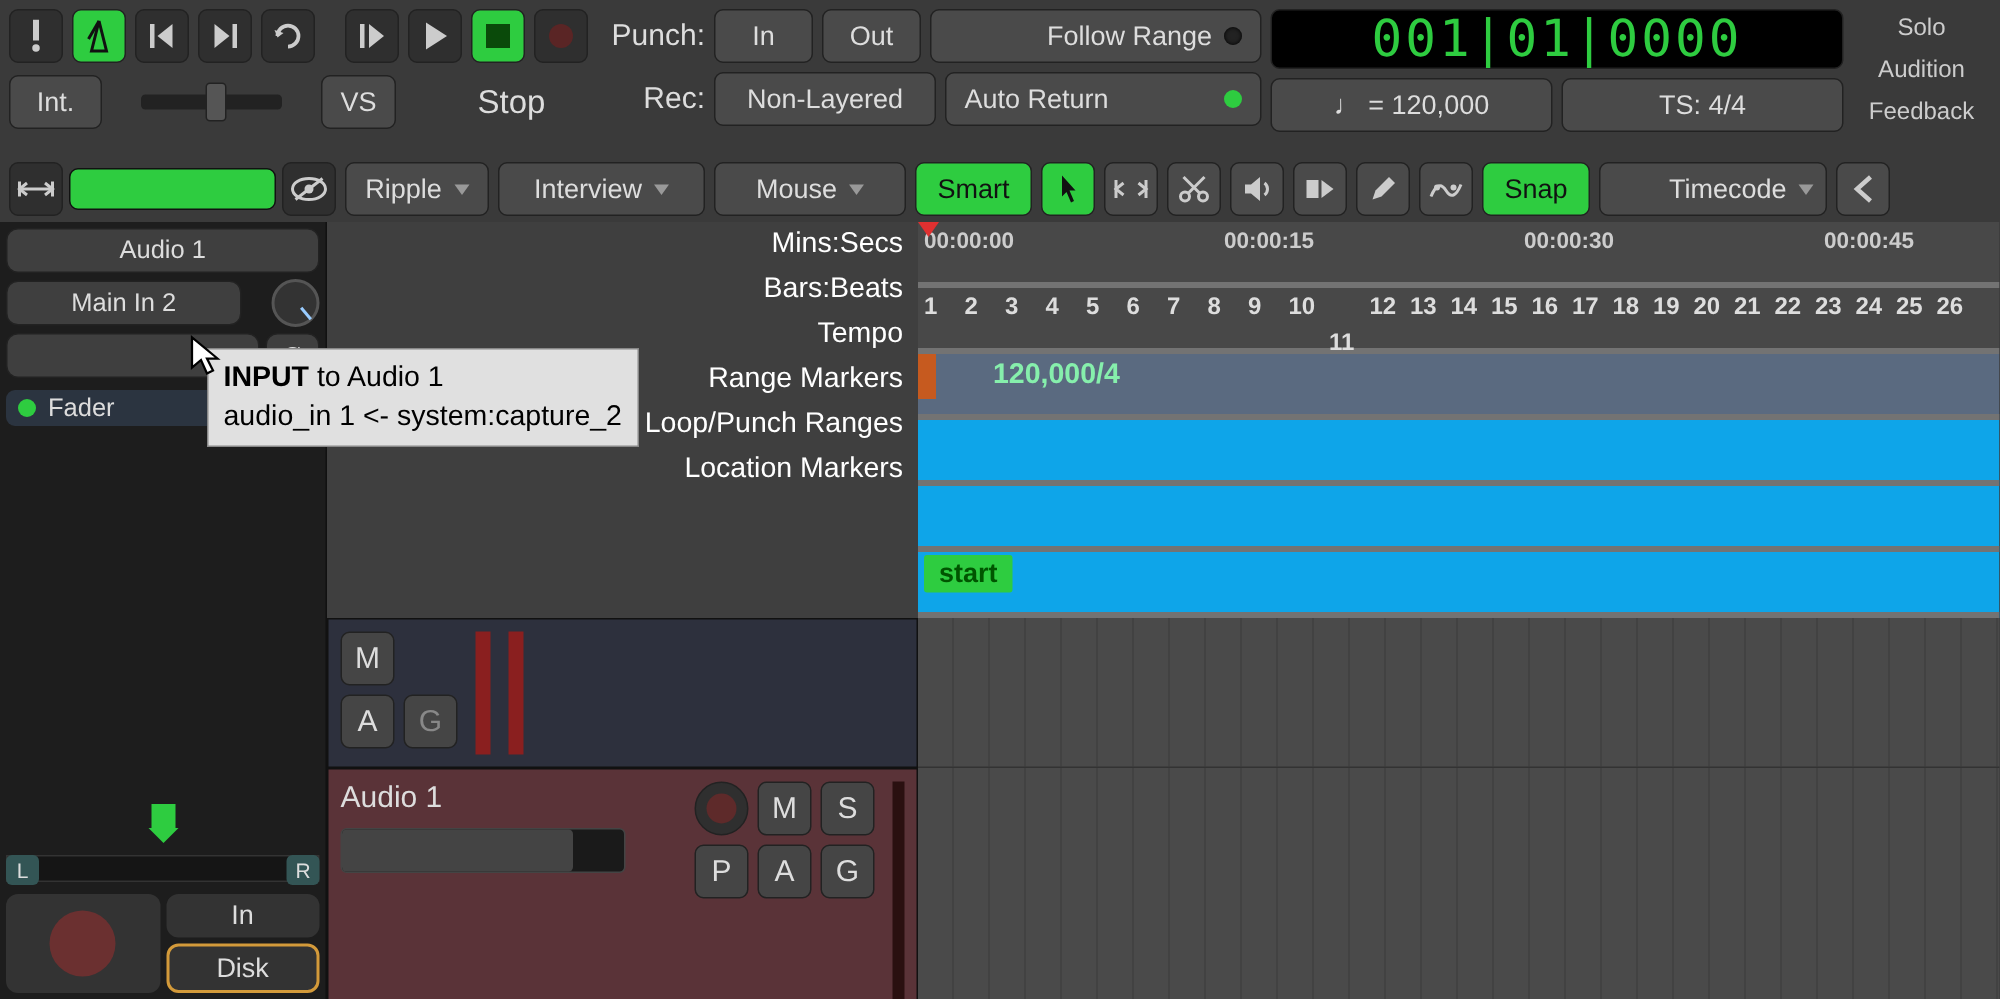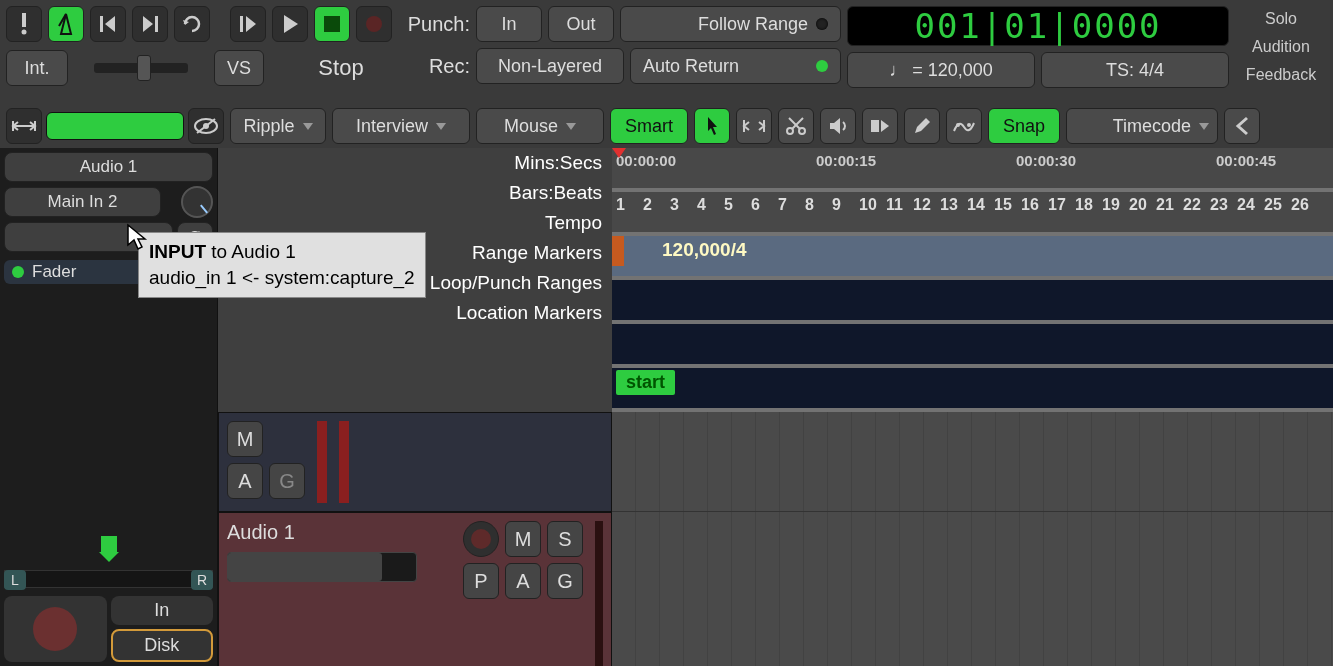--- a/index.html
+++ b/index.html
@@ -48,21 +48,21 @@
 #rec-circle { width:44px; height:44px; border-radius:50%; background:#6b3030; }
 #indisk { flex:1; display:flex; flex-direction:column; gap:4px; }
 .indisk-btn { flex:1; background:#333; border-radius:8px; display:flex; align-items:center; justify-content:center; font-size:18px; }
 #disk-btn { border:2px solid #d39a3a; }
 
 #timeline-area { flex:1; display:flex; flex-direction:column; }
 #rulers { display:flex; }
 #ruler-labels { width:394px; background:#3f3f3f; text-align:right; padding-right:10px; font-size:19px; line-height:30px; color:#ffffff; }
 #ruler-content { flex:1; position:relative; background:#484848; }
 .ruler-row { height:44px; border-bottom:4px solid #737373; position:relative; font-size:17px; color:#ddd;font-weight:bold; }
-.ruler-row.dark { background:#0f172a; }
+.ruler-row.dark { background:#0ea5e9; }
 #tempo-row { background:#5a6a80; }
 #tempo-tag { position:absolute; left:0; top:0; width:12px; height:30px; background:#c65a1f; }
 #playhead { position:absolute; left:0; top:0; width:0; height:0; border-left:7px solid transparent; border-right:7px solid transparent; border-top:10px solid #e03030; z-index:5; }
 .time-tick { position:absolute; top:4px; font-size:15px; color:#ccc; }
 .bar-num { position:absolute; top:4px; font-size:16px; color:#ddd; width:24px; }
 #start-marker { position:absolute; left:4px; top:2px; background:#2ecc40; color:#050; padding:2px 10px; font-size:18px; border-radius:2px; }
 
 #tracks { flex:1; display:flex; }
 #track-headers { width:394px; background:#2a2a2a; }
 .track-head { height:100px; border:1px solid #111; padding:8px; display:flex; gap:8px; }
@@ -344,40 +344,40 @@
             <span class="bar-num" style="left: 4px;">1</span>
             <span class="bar-num" style="left: 31px;">2</span>
             <span class="bar-num" style="left: 58px;">3</span>
             <span class="bar-num" style="left: 85px;">4</span>
             <span class="bar-num" style="left: 112px;">5</span>
             <span class="bar-num" style="left: 139px;">6</span>
             <span class="bar-num" style="left: 166px;">7</span>
             <span class="bar-num" style="left: 193px;">8</span>
             <span class="bar-num" style="left: 220px;">9</span>
             <span class="bar-num" style="left: 247px;">10</span>
-            <span class="bar-num" style="left: 274px;">11</span>
+            <span class="bar-num" style="left: 274px; margin-top: 24px;">11</span>
             <span class="bar-num" style="left: 301px;">12</span>
             <span class="bar-num" style="left: 328px;">13</span>
             <span class="bar-num" style="left: 355px;">14</span>
             <span class="bar-num" style="left: 382px;">15</span>
             <span class="bar-num" style="left: 409px;">16</span>
             <span class="bar-num" style="left: 436px;">17</span>
             <span class="bar-num" style="left: 463px;">18</span>
             <span class="bar-num" style="left: 490px;">19</span>
             <span class="bar-num" style="left: 517px;">20</span>
             <span class="bar-num" style="left: 544px;">21</span>
             <span class="bar-num" style="left: 571px;">22</span>
             <span class="bar-num" style="left: 598px;">23</span>
             <span class="bar-num" style="left: 625px;">24</span>
             <span class="bar-num" style="left: 652px;">25</span>
             <span class="bar-num" style="left: 679px;">26</span>
           </div>
         <div class="ruler-row" id="tempo-row">
           <div id="tempo-tag"></div>
-          <span style="position:absolute; left:50px; top:3px; font-size:19px; color:#fef9c3">120,000/4</span>
+          <span style="position:absolute; left:50px; top:3px; font-size:19px; color:#86efac">120,000/4</span>
         </div>
         <div class="ruler-row dark"></div>
         <div class="ruler-row dark"></div>
         <div class="ruler-row dark">
           <div id="start-marker">start</div>
         </div>
       </div>
     </div>
 
     <div id="tracks">

